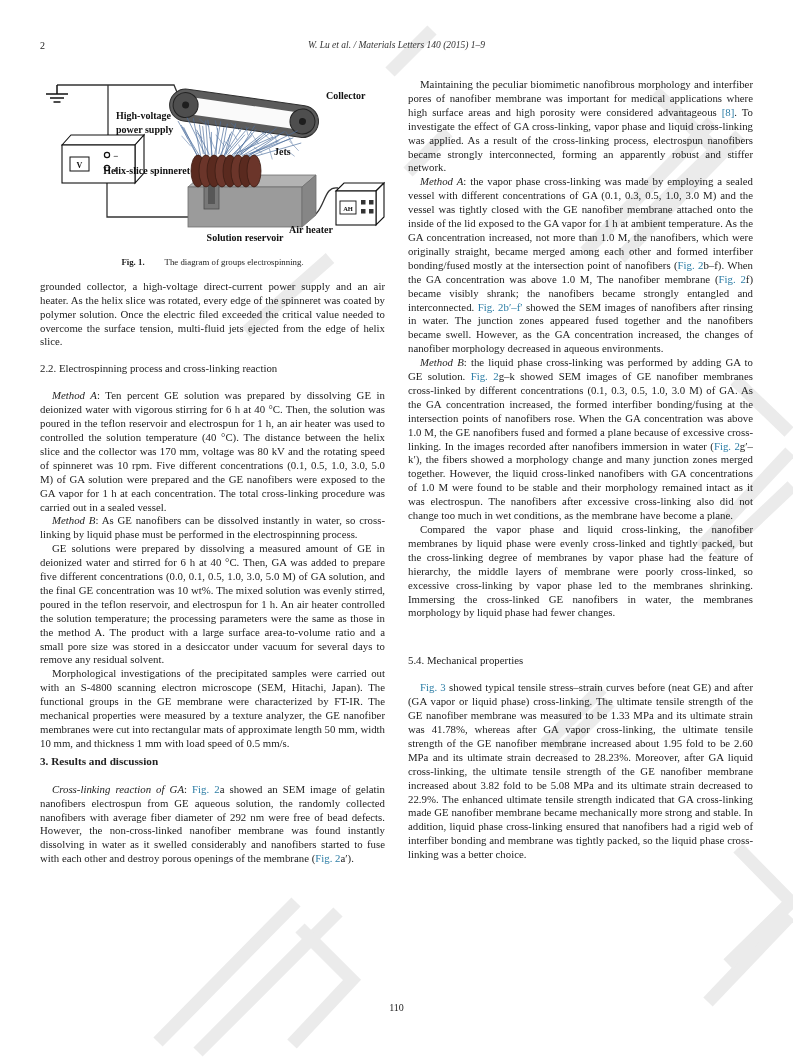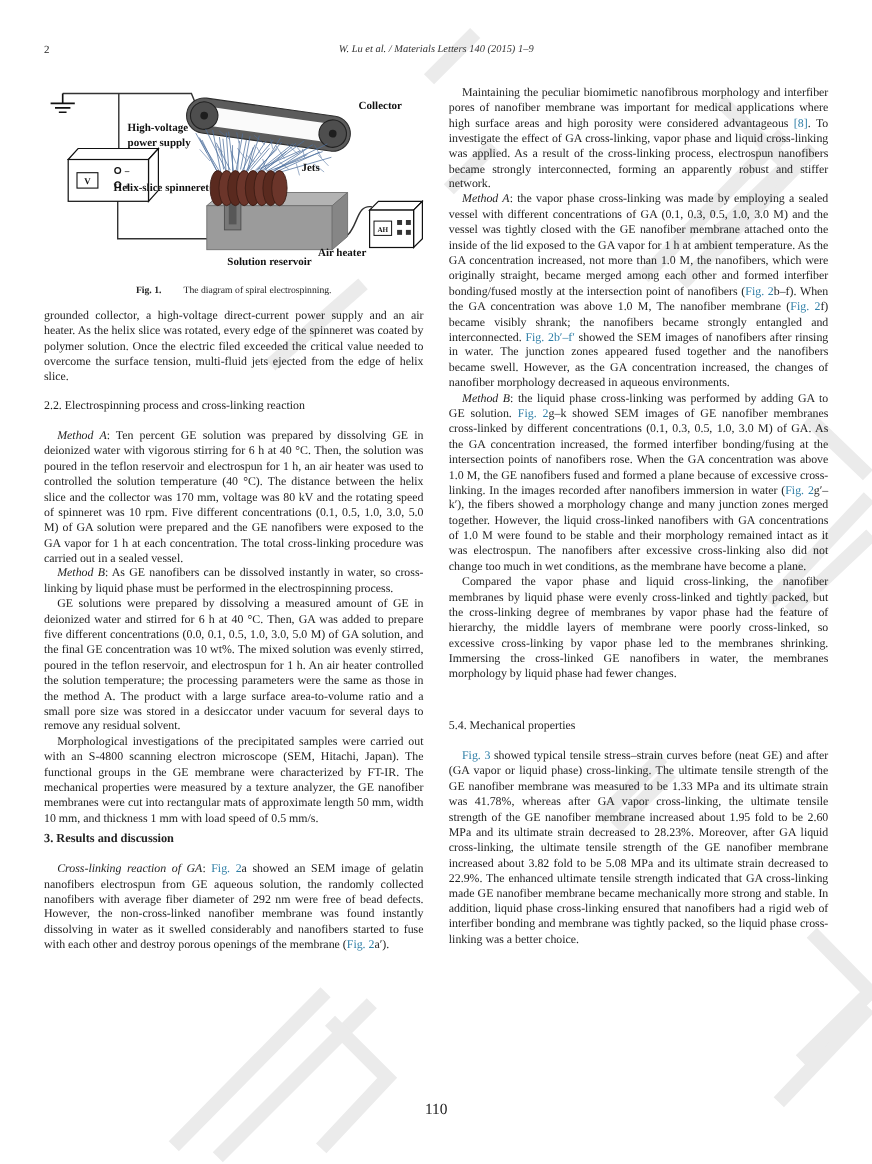--- a/index.html
+++ b/index.html
@@ -17,21 +17,21 @@
   figcaption{margin-top:5px;text-align:center;font-size:8.8px;color:#222;}
   figcaption b{margin-right:20px;}
   .para{text-align:justify;}
   .para.ind{text-indent:12px;}
   .para span.italic{font-style:italic;}
   .para span.link{color:var(--link);}
   .h-italic{margin:13px 0 13px 0;}
   .h-bold{font-weight:700;margin:20px 0 14px 0;font-size:11.2px;}
   .gap-top{margin-top:34px;}
   .gap-top-sm{margin-top:4px;}
-  .footer{position:absolute;top:1002px;left:0;width:793px;text-align:center;font-size:14px;}
+  .footer{position:absolute;top:1002px;left:0;width:793px;text-align:center;font-size:10px;}
   .figlabel{font-family:"Liberation Serif","DejaVu Serif",serif;font-weight:700;font-size:10px;fill:#111;}
   .figsmall{font-family:"Liberation Serif","DejaVu Serif",serif;font-weight:700;fill:#111;}
 </style>
 </head>
 <body>
 
 <div class="page">
 
   <svg class="watermark" viewBox="0 0 793 1058" aria-hidden="true">
     <g fill="none" stroke="#ebebeb" stroke-width="13">
@@ -193,21 +193,21 @@
 
         <text x="286" y="24" class="figlabel">Collector</text>
         <text x="76" y="44" class="figlabel">High-voltage</text>
         <text x="76" y="58" class="figlabel">power supply</text>
         <text x="234" y="80" class="figlabel">Jets</text>
         <text x="150" y="99" text-anchor="end" class="figlabel">Helix-slice spinneret</text>
         <text x="205" y="166" text-anchor="middle" class="figlabel">Solution reservoir</text>
         <text x="293" y="158" text-anchor="end" class="figlabel">Air heater</text>
       </svg>
       <figcaption>
-        <b>Fig. 1.</b><span>The diagram of spiral electrospinning.</span>
+        <b>Fig. 1.</b><span>The diagram of groups electrospinning.</span>
       </figcaption>
     </figure>
     <div id="leftBlocks">
         <div class="para"><span>grounded collector, a high-voltage direct-current power supply and an air heater. As the helix slice was rotated, every edge of the spinneret was coated by polymer solution. Once the electric filed exceeded the critical value needed to overcome the surface tension, multi-fluid jets ejected from the edge of helix slice.</span></div>
         <div class="h-italic">2.2. Electrospinning process and cross-linking reaction</div>
         <div class="para ind"><span class="italic">Method A</span><span>: Ten percent GE solution was prepared by dissolving GE in deionized water with vigorous stirring for 6 h at 40 °C. Then, the solution was poured in the teflon reservoir and electrospun for 1 h, an air heater was used to controlled the solution temperature (40 °C). The distance between the helix slice and the collector was 170 mm, voltage was 80 kV and the rotating speed of spinneret was 10 rpm. Five different concentrations (0.1, 0.5, 1.0, 3.0, 5.0 M) of GA solution were prepared and the GE nanofibers were exposed to the GA vapor for 1 h at each concentration. The total cross-linking procedure was carried out in a sealed vessel.</span></div>
         <div class="para ind"><span class="italic">Method B</span><span>: As GE nanofibers can be dissolved instantly in water, so cross-linking by liquid phase must be performed in the electrospinning process.</span></div>
         <div class="para ind"><span>GE solutions were prepared by dissolving a measured amount of GE in deionized water and stirred for 6 h at 40 °C. Then, GA was added to prepare five different concentrations (0.0, 0.1, 0.5, 1.0, 3.0, 5.0 M) of GA solution, and the final GE concentration was 10 wt%. The mixed solution was evenly stirred, poured in the teflon reservoir, and electrospun for 1 h. An air heater controlled the solution temperature; the processing parameters were the same as those in the method A. The product with a large surface area-to-volume ratio and a small pore size was stored in a desiccator under vacuum for several days to remove any residual solvent.</span></div>
         <div class="para ind"><span>Morphological investigations of the precipitated samples were carried out with an S-4800 scanning electron microscope (SEM, Hitachi, Japan). The functional groups in the GE membrane were characterized by FT-IR. The mechanical properties were measured by a texture analyzer, the GE nanofiber membranes were cut into rectangular mats of approximate length 50 mm, width 10 mm, and thickness 1 mm with load speed of 0.5 mm/s.</span></div>
         <div class="h-bold gap-top-sm">3. Results and discussion</div>

